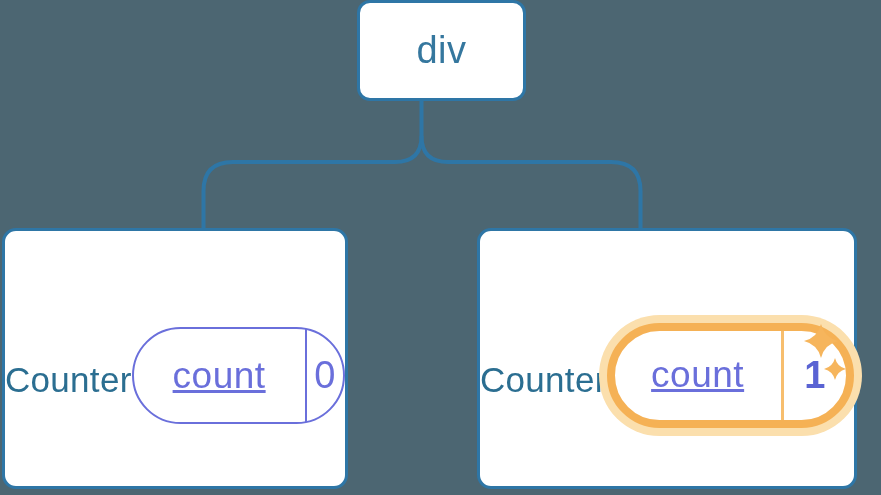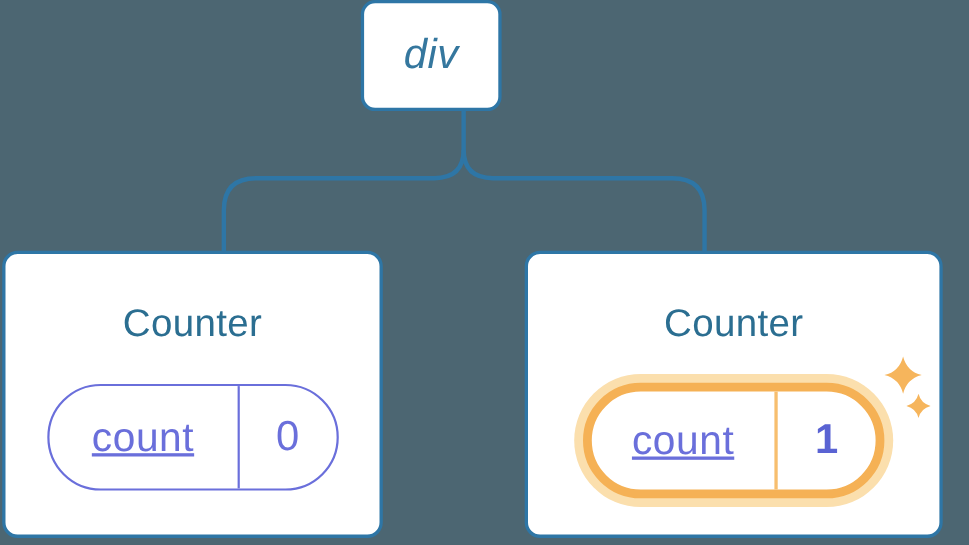--- a/index.html
+++ b/index.html
@@ -33,47 +33,47 @@
     width: 881px; height: 495px;
   }
   .connectors path {
     fill: none;
     stroke: var(--line);
     stroke-width: 4;
   }
 
   .root-node {
     position: absolute;
-    left: 328px; top: 0;
-    width: 128px; height: 101px;
+    left: 357px; top: 0;
+    width: 169px; height: 101px;
     background: var(--card-bg);
     border: 3px solid var(--line);
     border-radius: 13px;
     display: flex;
     align-items: center;
     justify-content: center;
-    font-style: italic;
   }
   .root-node .root-label {
     color: var(--root-label);
     font-size: 38px;
     font-weight: 500;
     letter-spacing: 0.5px;
   }
 
   .card {
     position: absolute;
     top: 228px;
     height: 261px;
     background: var(--card-bg);
     border: 3px solid var(--line);
     border-radius: 14px;
     display: flex;
-    flex-direction: column;
+    flex-direction: row;
     align-items: center;
+    justify-content: space-between;
   }
   .card.left  { left: 2px;   width: 346px; }
   .card.right { left: 477px; width: 380px; }
 
   .card-title {
     margin-top: 42px;
     font-size: 35px;
     font-weight: 500;
     line-height: 1.2;
     color: var(--title);

